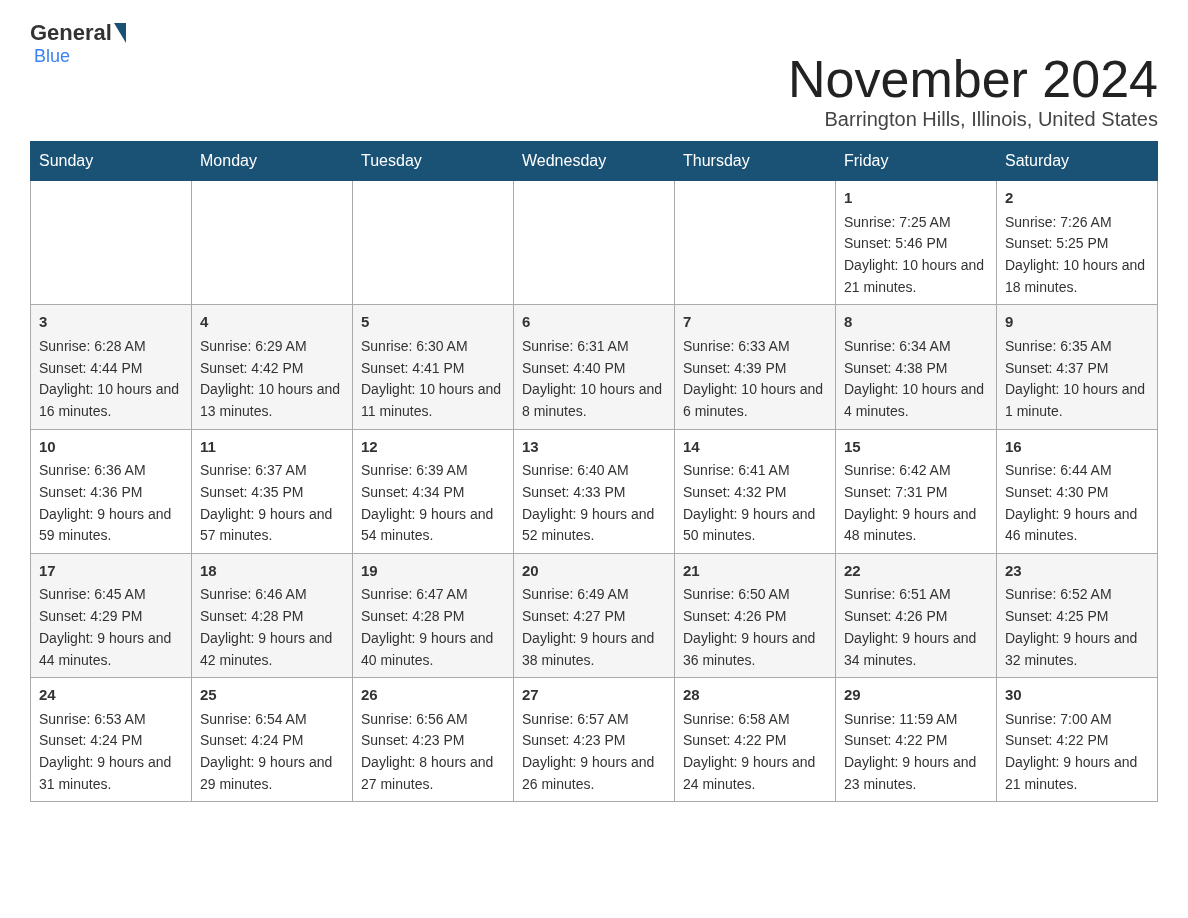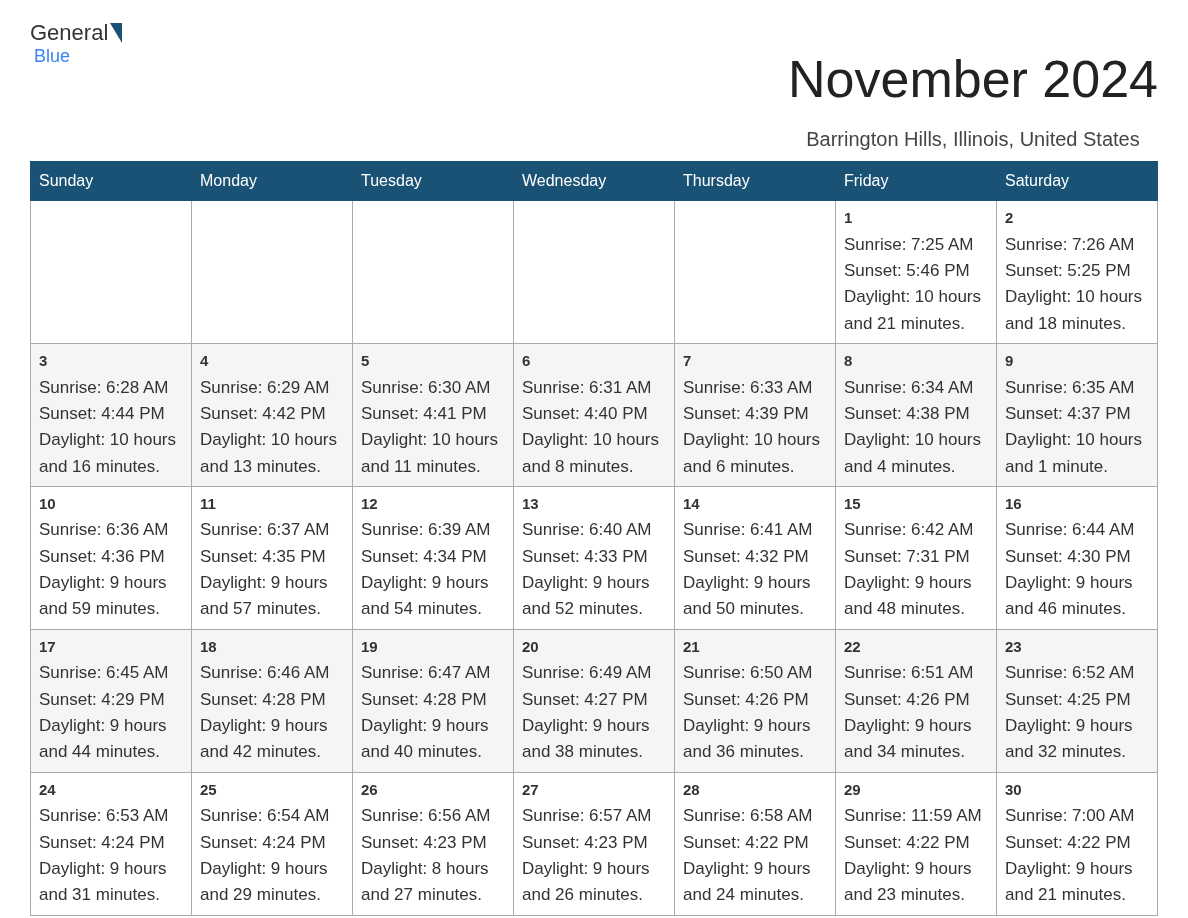--- a/index.html
+++ b/index.html
@@ -21,21 +21,21 @@
       flex-direction: column;
       align-items: flex-start;
     }
     .logo-text {
       display: flex;
       align-items: center;
       font-size: 22px;
       font-weight: bold;
       color: #333;
     }
-    .logo-general { color: #333; font-weight: normal; text-align: right; }
+    .logo-general { color: #333; font-weight: bold; text-align: right; }
     .logo-arrow {
       width: 0;
       height: 0;
       border-left: 12px solid transparent;
       border-top: 20px solid #1a5276;
       margin: 0 2px;
       display: inline-block;
     }
     .logo-blue-text {
       color: #3b82f6;
@@ -48,22 +48,21 @@
     .month-title {
       font-size: 52px;
       font-weight: normal;
       color: #222;
       line-height: 1.1;
       margin-top: 31px;
     }
     .location {
       font-size: 20px;
       color: #444;
-      margin-top: 20px;
-      text-align: center;
+      margin-top: 0;
     }
     table {
       width: 100%;
       border-collapse: collapse;
       margin-top: 8px;
       padding-left: 20px;
     }
     th {
       background-color: #1a5276;
       color: #fff;
@@ -82,21 +81,21 @@
       color: #333;
       line-height: 1.5;
     }
     td .day-num {
       font-size: 15px;
       font-weight: bold;
       display: block;
       margin-bottom: 2px;
     }
     td .info {
-      font-size: 17px;
+      font-size: 14px;
       line-height: 1.55;
     }
     .empty-cell { background: #f9f9f9; }
     tr:nth-child(even) td { background: #f5f5f5; }
     tr:nth-child(odd) td { background: #fff; }
     td.empty-cell { background: #f0f0f0; }
   </style>
 </head>
 <body>
 

